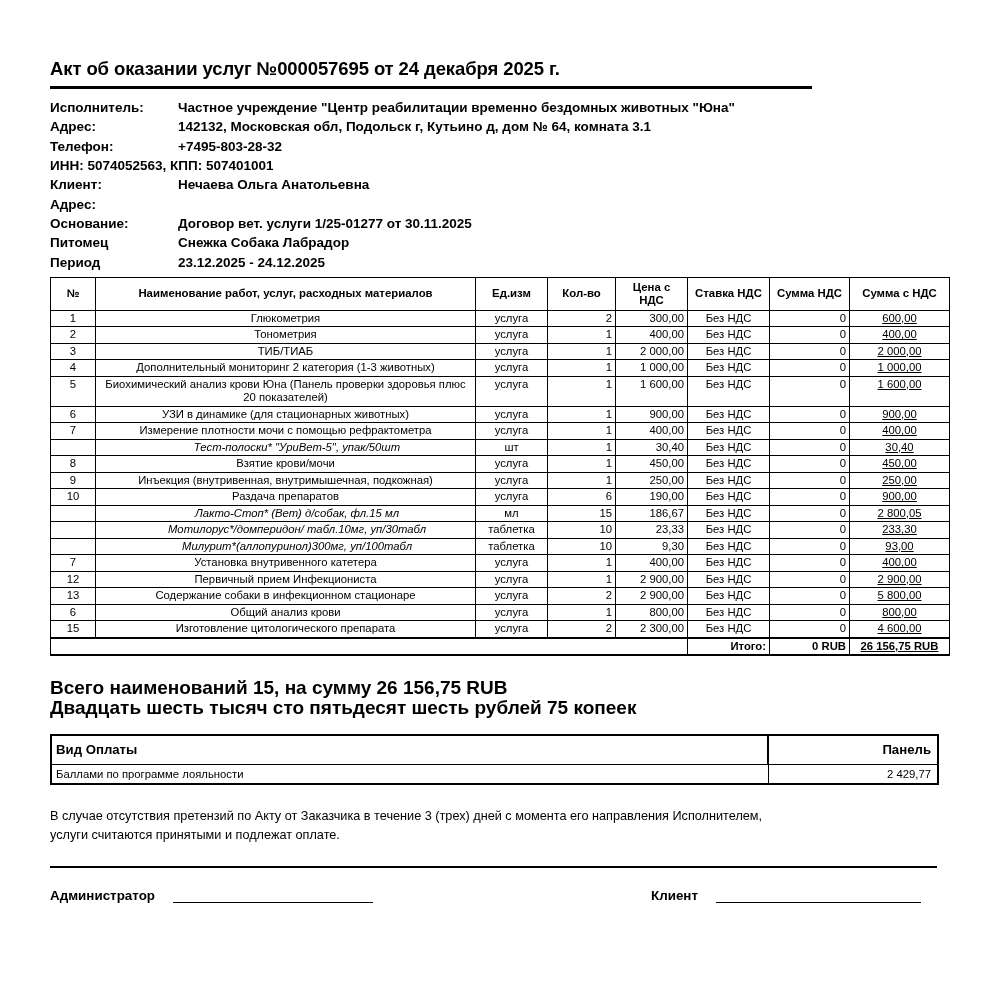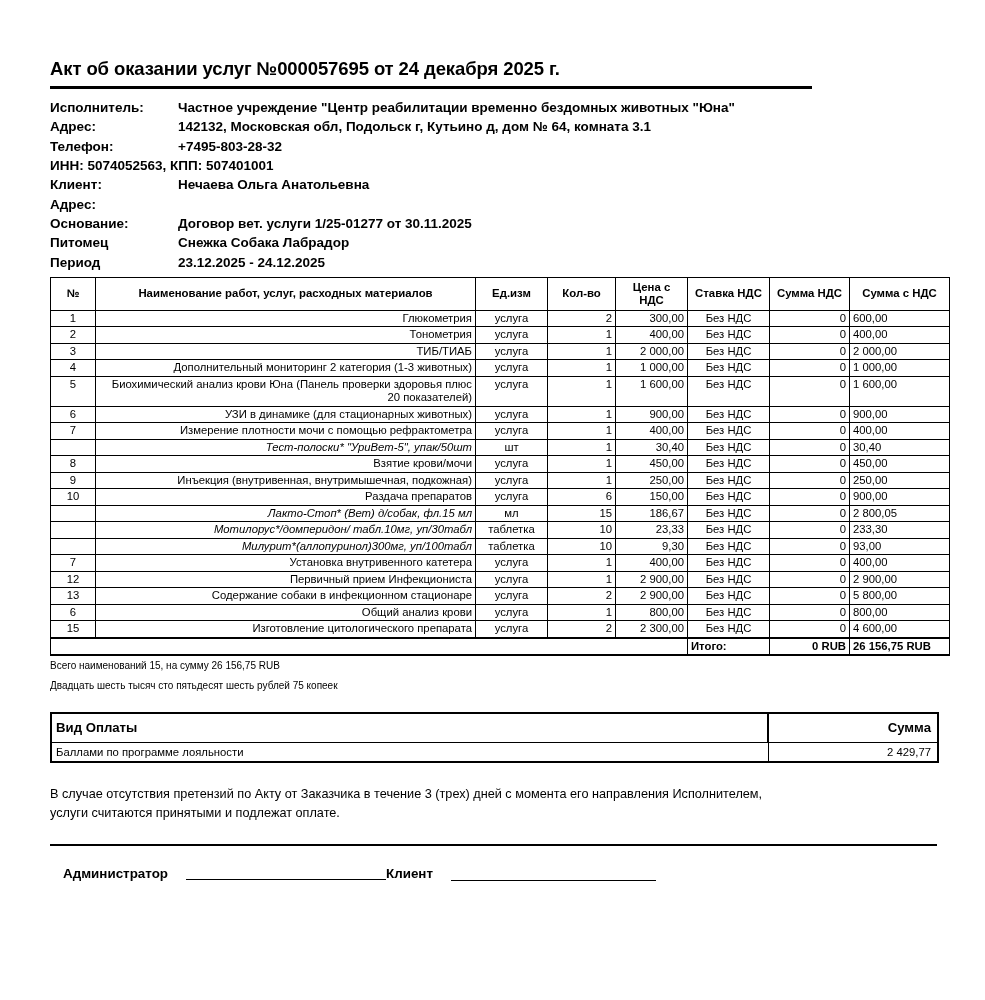--- a/index.html
+++ b/index.html
@@ -70,43 +70,44 @@
   .c-num   { width: 45px;  text-align: center; }
   .c-name  { width: 380px; text-align: left; }
   .c-unit  { width: 72px;  text-align: center; }
   .c-qty   { width: 68px;  text-align: right; }
   .c-price { width: 72px;  text-align: right; }
   .c-rate  { width: 82px;  text-align: center; }
   .c-vat   { width: 80px;  text-align: right; }
   .c-total { width: 100px; text-align: right; }
 
   td.c-num   { text-align: center; }
-  td.c-name  { text-align: right; }
+  td.c-name  { text-align: center; }
   td.c-unit  { text-align: center; }
   td.c-qty   { text-align: right; padding-right: 4px; }
   td.c-price { padding-right: 4px; }
   td.c-rate  { text-align: center; }
   td.c-vat   { text-align: right; padding-right: 4px; }
-  td.c-total { text-align: left; padding-right: 4px; }
+  td.c-total { text-align: center; padding-right: 4px; text-decoration: underline; }
 
   tr.sub td.c-name {
     font-style: italic;
     padding-left: 26px;
   }
   tr.totals td {
     font-weight: bold;
     border-top: 2px solid #000;
     border-bottom: 2px solid #000;
   }
-  tr.totals td.lbl { }
+  tr.totals td.lbl { text-align: right; }
 
   
   .summary {
-    font-size: 10px;
-    font-weight: normal;
+    margin-top: 22px;
+    font-size: 19px;
+    font-weight: bold;
     line-height: 20px;
   }
 
   
   table.pay {
     width: 887px;
     border-collapse: collapse;
     margin-top: 16px;
     table-layout: fixed;
     font-size: 11.3px;
@@ -146,22 +147,22 @@
 
   
   .sign-row {
     display: flex;
     align-items: flex-end;
     margin-top: 20px;
     width: 887px;
     font-size: 13.4px;
     font-weight: bold;
   }
-  .sign-left { display: flex; align-items: flex-start; margin-left: 13px; }
-  .sign-right { display: flex; align-items: flex-end; }
+  .sign-left { display: flex; align-items: center; }
+  .sign-right { display: flex; align-items: flex-end; margin-left: 278px; }
   .sign-line {
     border-bottom: 1.6px solid #000;
     width: 200px;
     height: 14px;
     margin-left: 18px;
   }
   .sign-line.wide { width: 205px; }
 </style>
 </head>
 <body>
@@ -322,21 +323,21 @@
           <td class="c-price">250,00</td>
           <td class="c-rate">Без НДС</td>
           <td class="c-vat">0</td>
           <td class="c-total">250,00</td>
         </tr>
         <tr>
           <td class="c-num">10</td>
           <td class="c-name">Раздача препаратов</td>
           <td class="c-unit">услуга</td>
           <td class="c-qty">6</td>
-          <td class="c-price">150,00</td>
+          <td class="c-price">190,00</td>
           <td class="c-rate">Без НДС</td>
           <td class="c-vat">0</td>
           <td class="c-total">900,00</td>
         </tr>
         <tr class="sub">
           <td class="c-num"></td>
           <td class="c-name">Лакто-Стоп* (Вет) д/собак, фл.15 мл</td>
           <td class="c-unit">мл</td>
           <td class="c-qty">15</td>
           <td class="c-price">186,67</td>
@@ -425,21 +426,21 @@
 
   <div class="summary">
     <div>Всего наименований 15, на сумму 26 156,75 RUB</div>
     <div>Двадцать шесть тысяч сто пятьдесят шесть рублей 75 копеек</div>
   </div>
 
   <table class="pay">
     <thead>
       <tr>
         <th class="p-kind">Вид Оплаты</th>
-        <th class="p-sum sum-h">Сумма</th>
+        <th class="p-sum sum-h">Панель</th>
       </tr>
     </thead>
     <tbody id="pay-body">
         <tr>
           <td class="p-kind">Баллами по программе лояльности</td>
           <td class="p-sum">2 429,77</td>
         </tr>
       </tbody>
   </table>
 

